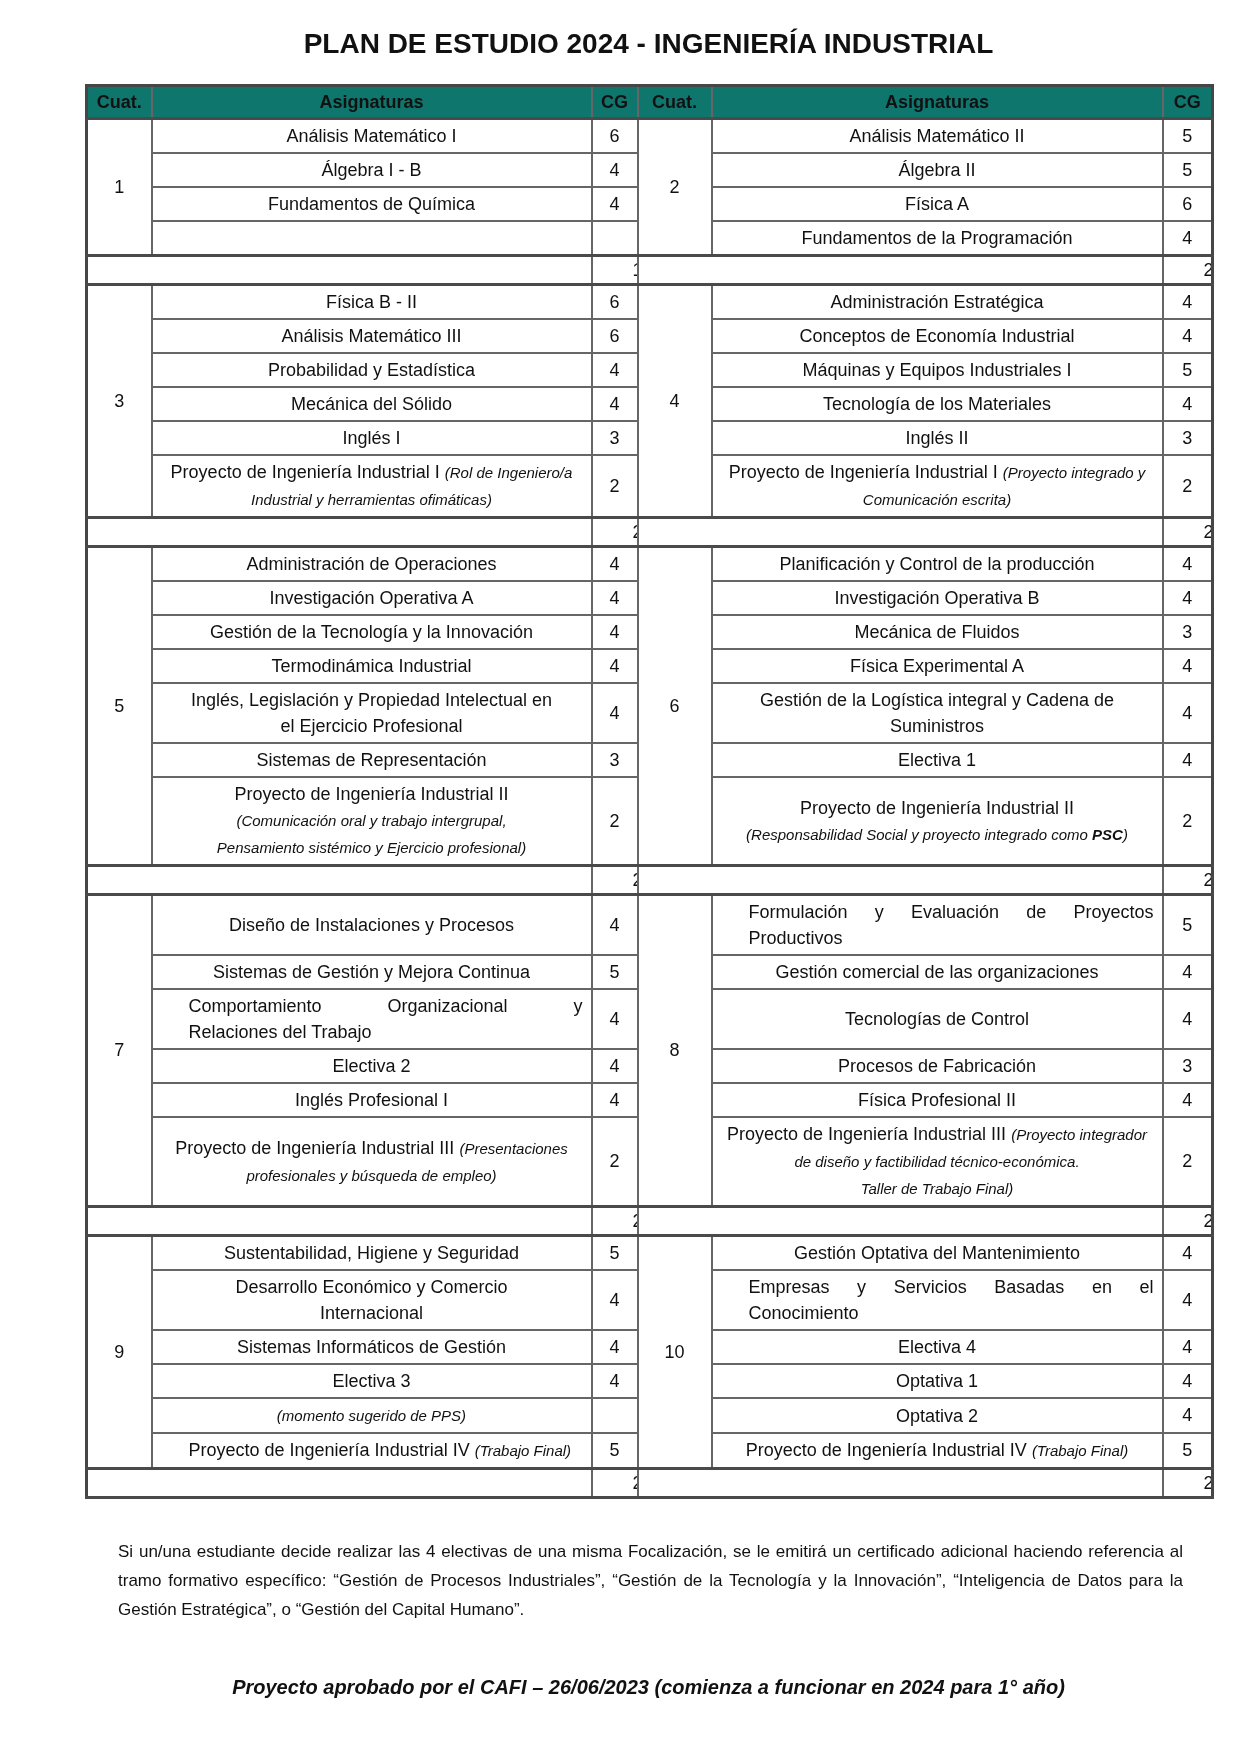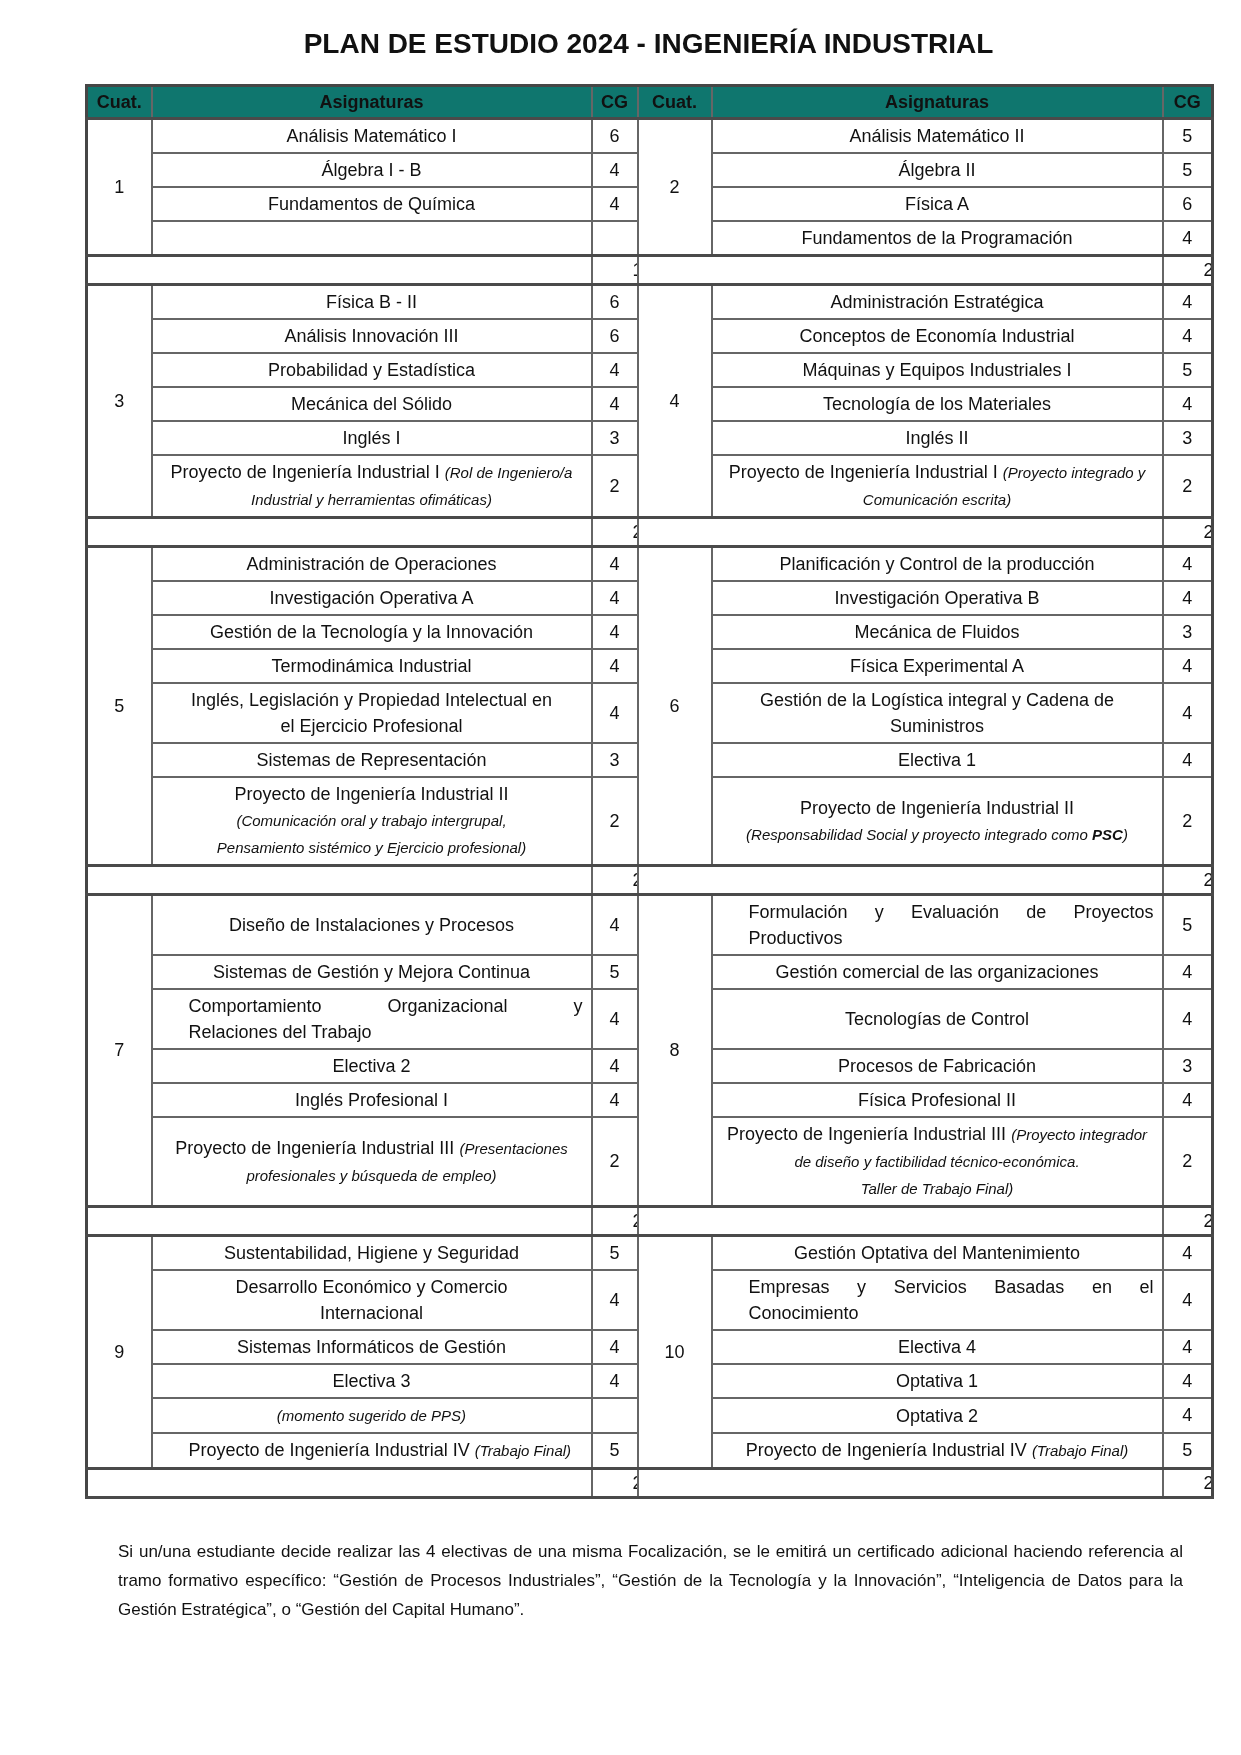--- a/index.html
+++ b/index.html
@@ -152,21 +152,21 @@
         </tr>
         <tr>
           <td class="cuat" rowspan="6">3</td>
           <td class="subj"><span class="cname">Física B - II</span></td>
           <td class="cg">6</td>
           <td class="cuat" rowspan="6">4</td>
           <td class="subj"><span class="cname">Administración Estratégica</span></td>
           <td class="cg">4</td>
         </tr>
         <tr>
-          <td class="subj"><span class="cname">Análisis Innovación III</span></td>
+          <td class="subj"><span class="cname">Análisis Matemático III</span></td>
           <td class="cg">6</td>
           <td class="subj"><span class="cname">Conceptos de Economía Industrial</span></td>
           <td class="cg">4</td>
         </tr>
         <tr>
           <td class="subj"><span class="cname">Probabilidad y Estadística</span></td>
           <td class="cg">4</td>
           <td class="subj"><span class="cname">Máquinas y Equipos Industriales I</span></td>
           <td class="cg">5</td>
         </tr>
@@ -348,14 +348,15 @@
           <td colspan="2"></td>
           <td class="cg">22</td>
           <td colspan="2"></td>
           <td class="cg">25</td>
         </tr>
       </tbody>
   </table>
 
   <p class="electives-note">Si un/una estudiante decide realizar las 4 electivas de una misma Focalización, se le emitirá un certificado adicional haciendo referencia al tramo formativo específico: “Gestión de Procesos Industriales”, “Gestión de la Tecnología y la Innovación”, “Inteligencia de Datos para la Gestión Estratégica”, o “Gestión del Capital Humano”.</p>
 
+  <p class="approval-footer">Proyecto aprobado por el CAFI – 26/06/2023 (comienza a funcionar en 2024 para 1° año)</p>
 
 </div>
 
 </body></html>

